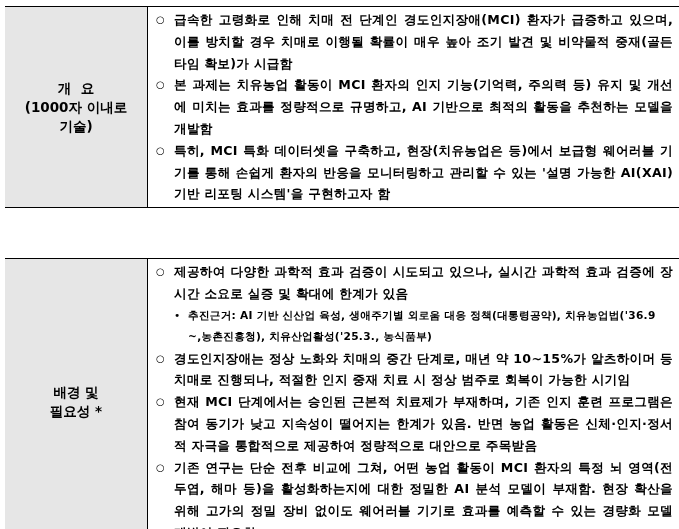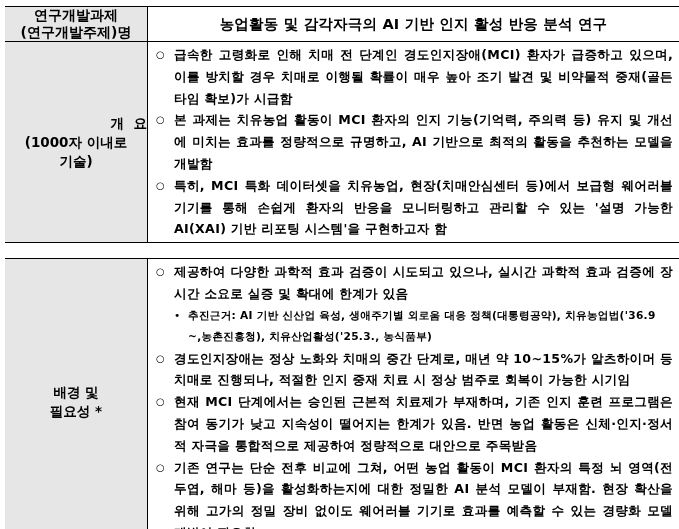--- a/index.html
+++ b/index.html
@@ -19,45 +19,38 @@
     .bullet { width: 18px; flex: none; font-size: 10px; padding-left: 2px; }
     .item-text { flex: 1; letter-spacing: 0.3px; font-weight: bold; }
     .sub { display: flex; font-size: 10.6px; line-height: 21.5px; letter-spacing: -0.3px; }
     .sub-bullet { width: 14px; flex: none; padding-left: 20px; }
   </style>
 </head>
 <body>
 
 <table class="t1">
   <tbody>
-      <tr class="hdr-row">
-    <td class="lbl hdr-lbl">
-      <div>연구개발과제</div>
-      <div>(연구개발주제)명</div>
-    </td>
-    <td class="hdr-title">농업활동 및 감각자극의 AI 기반 인지 활성 반응 분석 연구</td>
-  </tr>
   <tr>
     <td class="lbl" style="height:200px;">
-      <div style="white-space:pre;text-align:right;">개  요</div>
+      <div style="white-space:pre;">개  요</div>
       <div>(1000자 이내로</div>
       <div>기술)</div>
     </td>
     <td class="body-cell">
       <div class="item">
         <span class="bullet">○</span>
         <span class="item-text">급속한 고령화로 인해 치매 전 단계인 경도인지장애(MCI) 환자가 급증하고 있으며, 이를 방치할 경우 치매로 이행될 확률이 매우 높아 조기 발견 및 비약물적 중재(골든타임 확보)가 시급함</span>
       </div>
       <div class="item">
         <span class="bullet">○</span>
         <span class="item-text">본 과제는 치유농업 활동이 MCI 환자의 인지 기능(기억력, 주의력 등) 유지 및 개선에  미치는 효과를 정량적으로 규명하고, AI 기반으로 최적의 활동을 추천하는 모델을 개발함</span>
       </div>
       <div class="item">
         <span class="bullet">○</span>
-        <span class="item-text">특히, MCI 특화 데이터셋을 치유농업, 현장(치매안심센터 등)에서 보급형 웨어러블 기기를 통해 손쉽게 환자의 반응을 모니터링하고 관리할 수 있는 '설명 가능한 AI(XAI) 기반 리포팅 시스템'을 구현하고자 함</span>
+        <span class="item-text">특히, MCI 특화 데이터셋을 구축하고, 현장(치유농업은 등)에서 보급형 웨어러블 기기를 통해 손쉽게 환자의 반응을 모니터링하고 관리할 수 있는 '설명 가능한 AI(XAI) 기반 리포팅 시스템'을 구현하고자 함</span>
       </div>
     </td>
   </tr>
 </tbody>
   </table>
 
 <table class="t2">
   <tbody>
       <tr>
     <td class="lbl" style="height:266px;">

